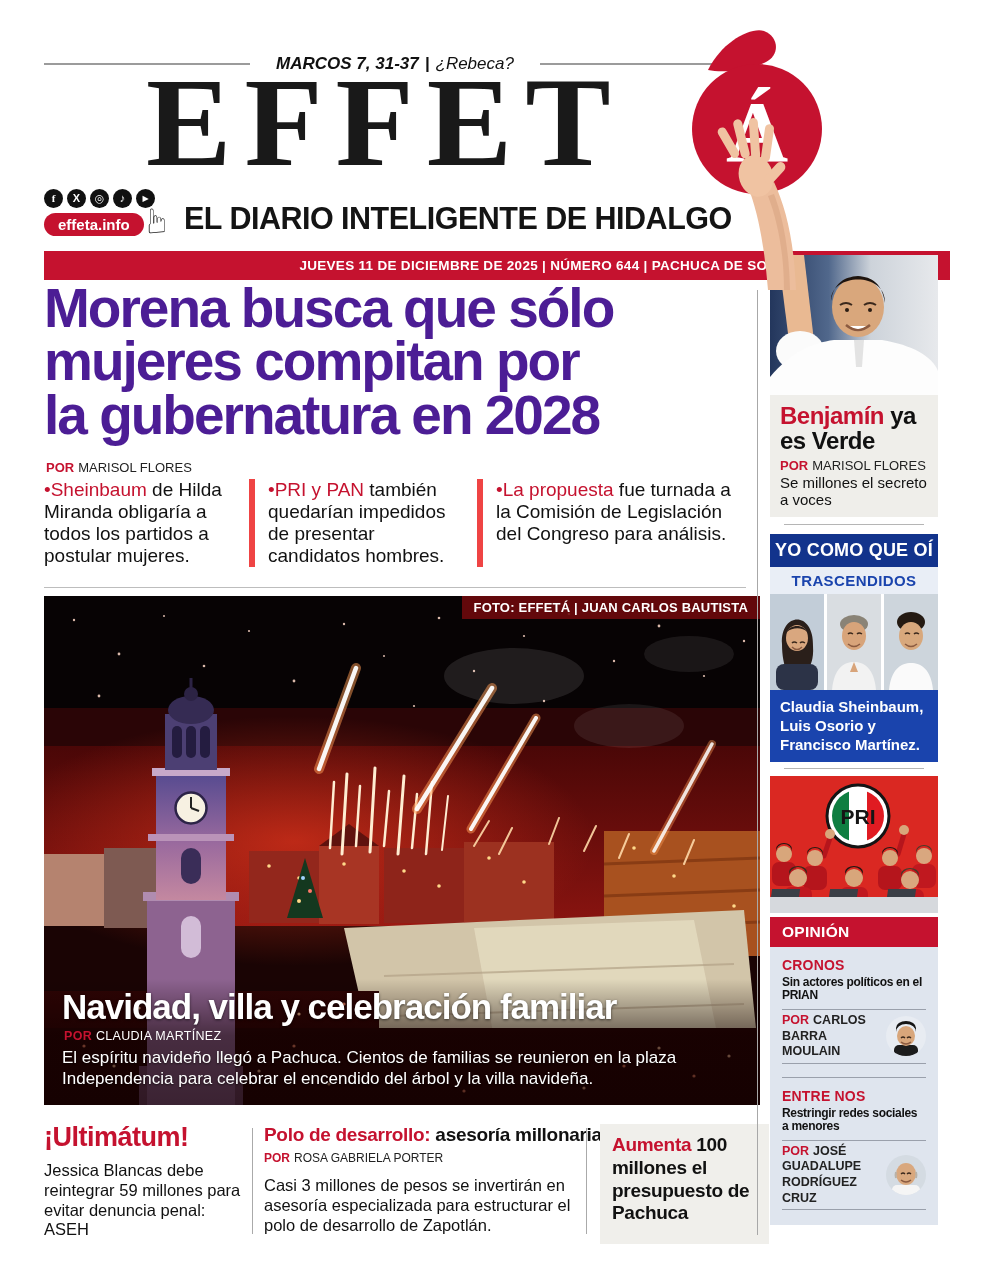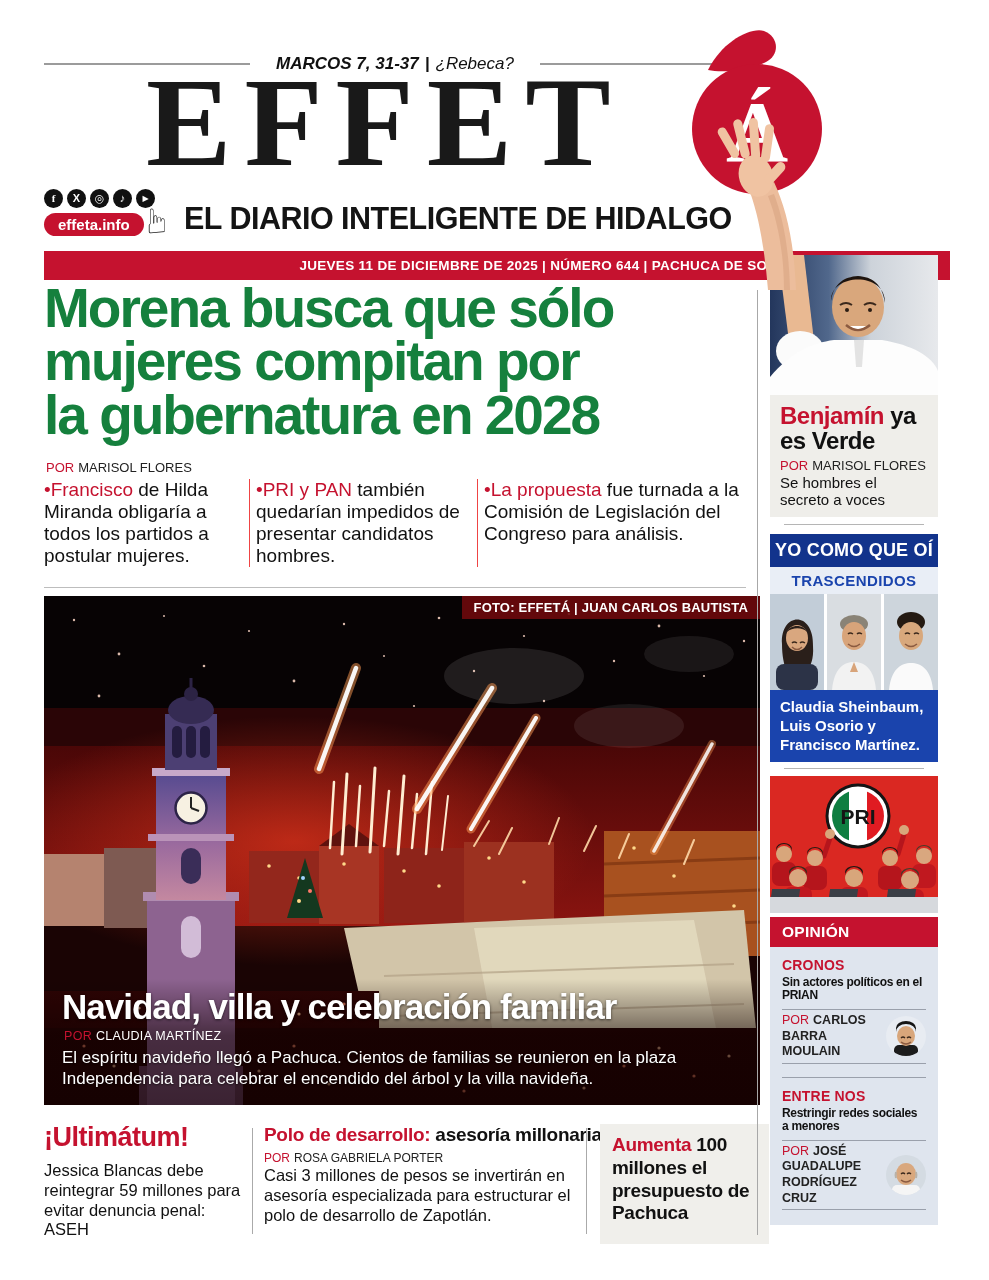--- a/index.html
+++ b/index.html
@@ -35,27 +35,27 @@
   #hand-cursor{left:141px;top:201px;font-size:34px;transform:rotate(-90deg);color:#111;}
   #tagline{left:184px;top:201px;font-size:30.5px;font-weight:bold;letter-spacing:-.5px;color:#141414;white-space:nowrap;}
 
   
   #dateline-bar{left:44px;top:251px;width:906px;height:29px;background:#c5122f;color:#fff;
     display:flex;align-items:center;justify-content:flex-end;padding-right:28px;box-sizing:border-box;
     font-size:13.5px;font-weight:bold;letter-spacing:.3px;white-space:nowrap;}
 
   
   #headline{left:44px;top:282px;width:724px;font-size:55px;font-weight:bold;letter-spacing:-2px;
-    line-height:.97;color:#15803d;}
+    line-height:.97;color:#4c1d95;}
   .byline{font-size:13px;color:#222;}
-  .byline .por{color:#c5122f;font-weight:normal;margin-right:4px;}
+  .byline .por{color:#c5122f;font-weight:bold;margin-right:4px;}
   #lead-byline{left:46px;top:460px;}
   #bullets{left:44px;top:479px;width:716px;display:grid;grid-template-columns:205px 228px 1fr;}
   .bullet{font-size:19px;line-height:1.16;padding-right:12px;}
-  .bullet+.bullet{border-left:1px solid #ef4444;padding-left:6px;}
+  .bullet+.bullet{border-left:6px solid #ef4444;padding-left:13px;}
   .bullet .dot,.accent{color:#c5122f;}
   #rule1{left:44px;top:587px;width:702px;height:1px;background:#bdbdbd;}
 
   
   #photo{left:44px;top:596px;width:716px;height:509px;background:#1a0404;}
   #photo svg{position:absolute;left:0;top:0;}
   #photo-credit{position:absolute;top:0;right:0;background:rgba(110,9,12,.9);color:#fff;
     font-weight:bold;font-size:13px;padding:4px 12px;letter-spacing:.2px;}
   #photo-caption{position:absolute;left:0;right:0;bottom:0;padding:10px 18px 16px 18px;
     background:linear-gradient(180deg,rgba(10,0,0,0),rgba(15,0,0,.55) 45%,rgba(15,0,0,.65));color:#fff;}
@@ -65,21 +65,21 @@
   #photo-caption .cap-dek{font-size:17px;line-height:1.25;text-shadow:0 1px 2px rgba(0,0,0,.6);}
 
   
   #ult{left:44px;top:1122px;width:200px;}
   #ult .t{font-size:27px;font-weight:bold;color:#c5122f;margin-bottom:8px;letter-spacing:-.5px;}
   #ult .d{font-size:16.5px;line-height:1.2;}
   #vd1{left:252px;top:1128px;width:1px;height:106px;background:#aaa;}
   #polo{left:264px;top:1124px;width:312px;}
   #polo .t{font-size:19px;font-weight:bold;white-space:nowrap;letter-spacing:-.3px;}
   #polo .byline{margin-top:5px;font-size:12px;}
-  #polo .d{font-size:16.5px;line-height:1.22;}
+  #polo .d{margin-top:10px;font-size:16.5px;line-height:1.22;}
   #vd2{left:586px;top:1128px;width:1px;height:106px;background:#aaa;}
   #aumenta{left:600px;top:1124px;width:145px;min-height:100px;background:#f0efeb;padding:10px 12px;}
   #aumenta .t{font-size:19px;font-weight:bold;line-height:1.2;letter-spacing:-.3px;}
 
   
   #main-side-divider{left:757px;top:290px;width:1px;height:945px;background:#a8a8a8;}
   .side{left:770px;width:168px;}
   #benjamin-photo{top:255px;height:140px;overflow:visible;}
   #benjamin-box{top:395px;min-height:114px;background:#efeeea;padding:8px 10px;box-sizing:border-box;}
   #benjamin-box .t{font-size:24px;font-weight:bold;line-height:1.05;letter-spacing:-.5px;}
@@ -146,21 +146,21 @@
 
 <div class="abs" id="headline">
   <div>Morena busca que sólo</div>
   <div>mujeres compitan por</div>
   <div>la gubernatura en 2028</div>
 </div>
 <div class="abs byline" id="lead-byline">
   <span class="por">POR</span><span>MARISOL FLORES</span>
 </div>
 <div class="abs" id="bullets">
-  <div class="bullet"><span class="dot">•</span><span class="accent">Francisco</span><span> de Hilda Miranda obligaría a todos los partidos a postular mujeres.</span></div>
+  <div class="bullet"><span class="dot">•</span><span class="accent">Sheinbaum</span><span> de Hilda Miranda obligaría a todos los partidos a postular mujeres.</span></div>
   <div class="bullet"><span class="dot">•</span><span class="accent">PRI y PAN</span><span> también quedarían impedidos de presentar candidatos hombres.</span></div>
   <div class="bullet"><span class="dot">•</span><span class="accent">La propuesta</span><span> fue turnada a la Comisión de Legislación del Congreso para análisis.</span></div>
 </div>
 <div class="abs" id="rule1"></div>
 
 <div class="abs" id="photo">
   <svg width="716" height="509" viewBox="0 0 716 509">
     <defs>
       <linearGradient id="cityGrad" x1="0" y1="0" x2="0" y2="1">
         <stop offset="0" stop-color="#4a0707"></stop>
@@ -388,21 +388,21 @@
   <rect x="58" y="42" width="10" height="26" rx="5" fill="#f0c3a2" transform="rotate(42 63 55)"></rect>
 </svg>
 
 <div class="abs side" id="benjamin-box">
   <div class="t">
     <span class="accent">Benjamín</span><span> ya es Verde</span>
   </div>
   <div class="byline">
     <span class="por">POR</span><span>MARISOL FLORES</span>
   </div>
-  <div class="d">Se hombres el secreto a voces</div>
+  <div class="d">Se millones el secreto a voces</div>
 </div>
 <div class="abs" id="sb-div1"></div>
 
 <div class="abs side" id="trasc">
   <div id="trasc-header">YO COMO QUE OÍ</div>
   <div id="trasc-kicker">TRASCENDIDOS</div>
   <svg id="trasc-photos" width="168" height="96" viewBox="0 0 168 96">
     <rect width="168" height="96" fill="#fff"></rect>
     <g>
       <rect x="0" y="0" width="54" height="96" fill="#c2cdd8"></rect>

